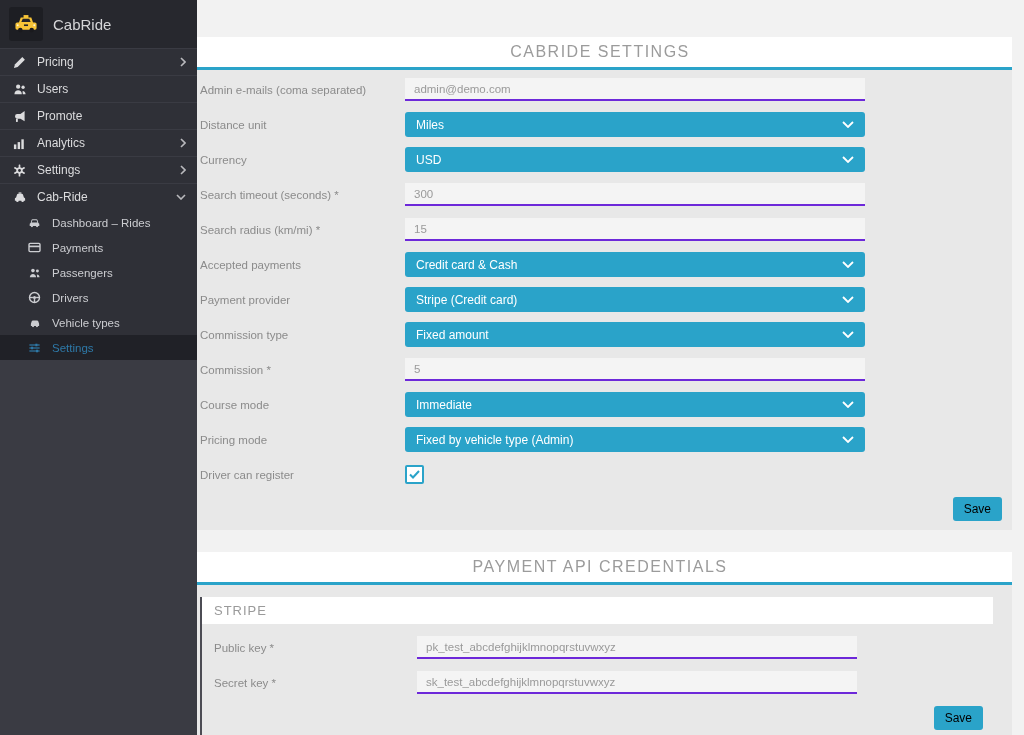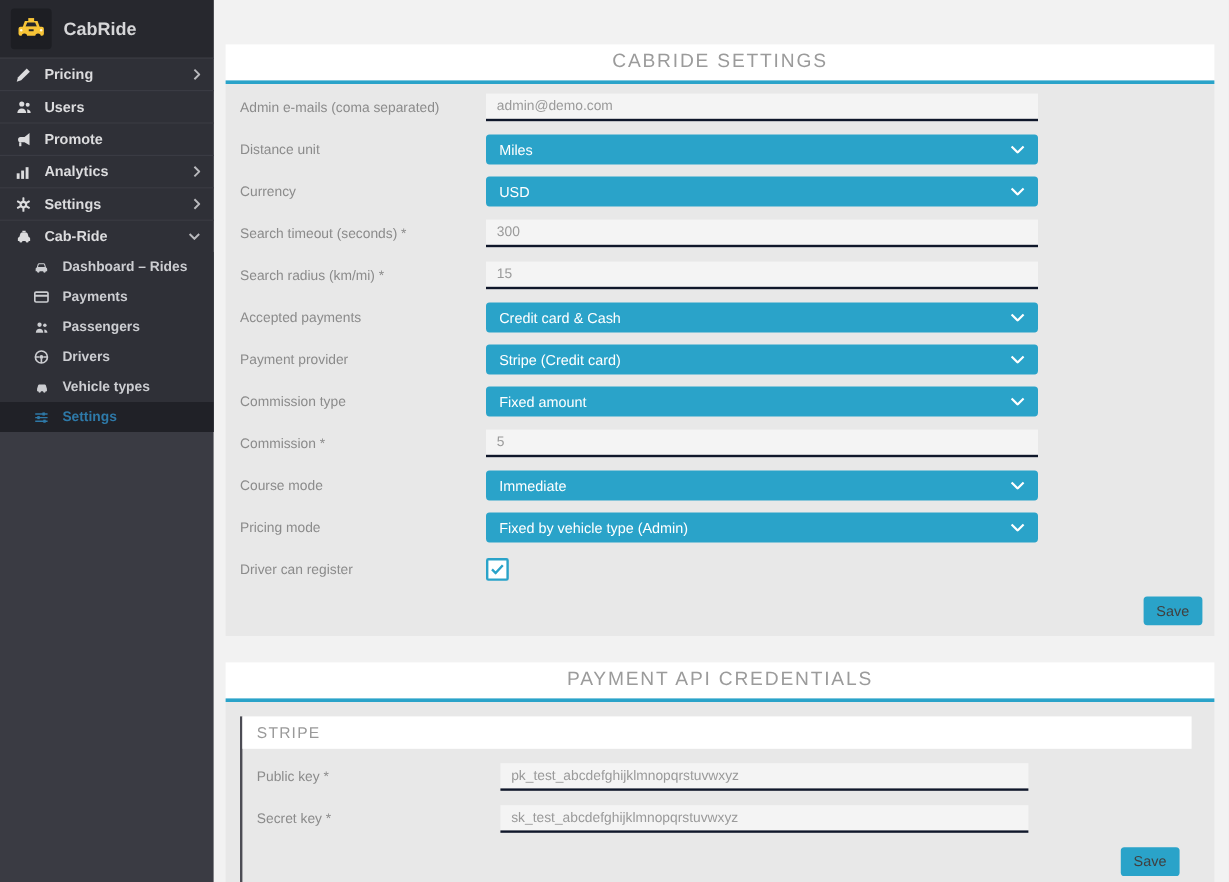--- a/index.html
+++ b/index.html
@@ -5,23 +5,22 @@
   html, body { margin:0; padding:0; overflow:hidden; }
   body {
     width:1024px; height:735px;
     background:#f2f2f2;
     font-family:"Liberation Sans", sans-serif;
     position:relative;
   }
 
   
   .sidebar {
-    position:absolute; left:0; top:0; width:178px; height:735px;
+    position:absolute; left:0; top:0; width:197px; height:735px;
     background:#3a3b43;
-    font-weight:bold;
   }
   .logo-row {
     height:48px; background:#27282e;
     display:flex; align-items:center; padding:0 9px;
   }
   .logo-badge {
     width:34px; height:34px; background:#1d1e23; border-radius:3px;
     display:flex; align-items:center; justify-content:center; margin-right:10px;
   }
   .logo-text { color:#d6d6d8; font-size:15px; }
@@ -58,41 +57,41 @@
   .sec-header.second { margin-top:22px; }
 
   .sec-body { background:#e8e8e8; padding:2px 10px 6px 12px; }
 
   .frow { height:35px; display:flex; align-items:center; }
   .flabel { width:205px; flex:none; font-size:11.5px; color:#8b8b8b; }
   .fctrl { width:460px; }
 
   .tinput {
     width:100%; box-sizing:border-box; height:23px;
-    background:#f4f4f4; border:none; border-bottom:2px solid #0f172a;
+    background:#f4f4f4; border:none; border-bottom:2px solid #6d28d9;
     color:#9a9a9a; font-size:11.5px; padding:0 9px;
     font-family:"Liberation Sans", sans-serif; outline:none;
   }
 
   .sel {
     height:25px; background:#2aa3c9; border-radius:3px;
     color:#fff; display:flex; align-items:center;
     padding:0 11px; font-size:12px; cursor:pointer;
   }
   .sel .chev { margin-left:auto; display:flex; }
 
   .cbx {
     width:15px; height:15px; background:#fff;
     border:2px solid #2aa3c9; border-radius:2px;
     display:flex; align-items:center; justify-content:center; cursor:pointer;
   }
 
   .save-row { display:flex; justify-content:flex-end; padding:5px 0 3px; }
   .btn {
-    background:#2aa3c9; color:#404040; border:none; border-radius:3px;
+    background:#2aa3c9; color:#000000; border:none; border-radius:3px;
     font-size:12px; padding:5px 11px; cursor:pointer;
     font-family:"Liberation Sans", sans-serif;
   }
 
   
   .sec-body2 { background:#e8e8e8; padding:12px 19px 8px 12px; }
   .stripe-group { border-left:2px solid #4c4c54; }
   .group-header {
     background:#ffffff; height:27px;
     display:flex; align-items:center; padding:0 12px;

